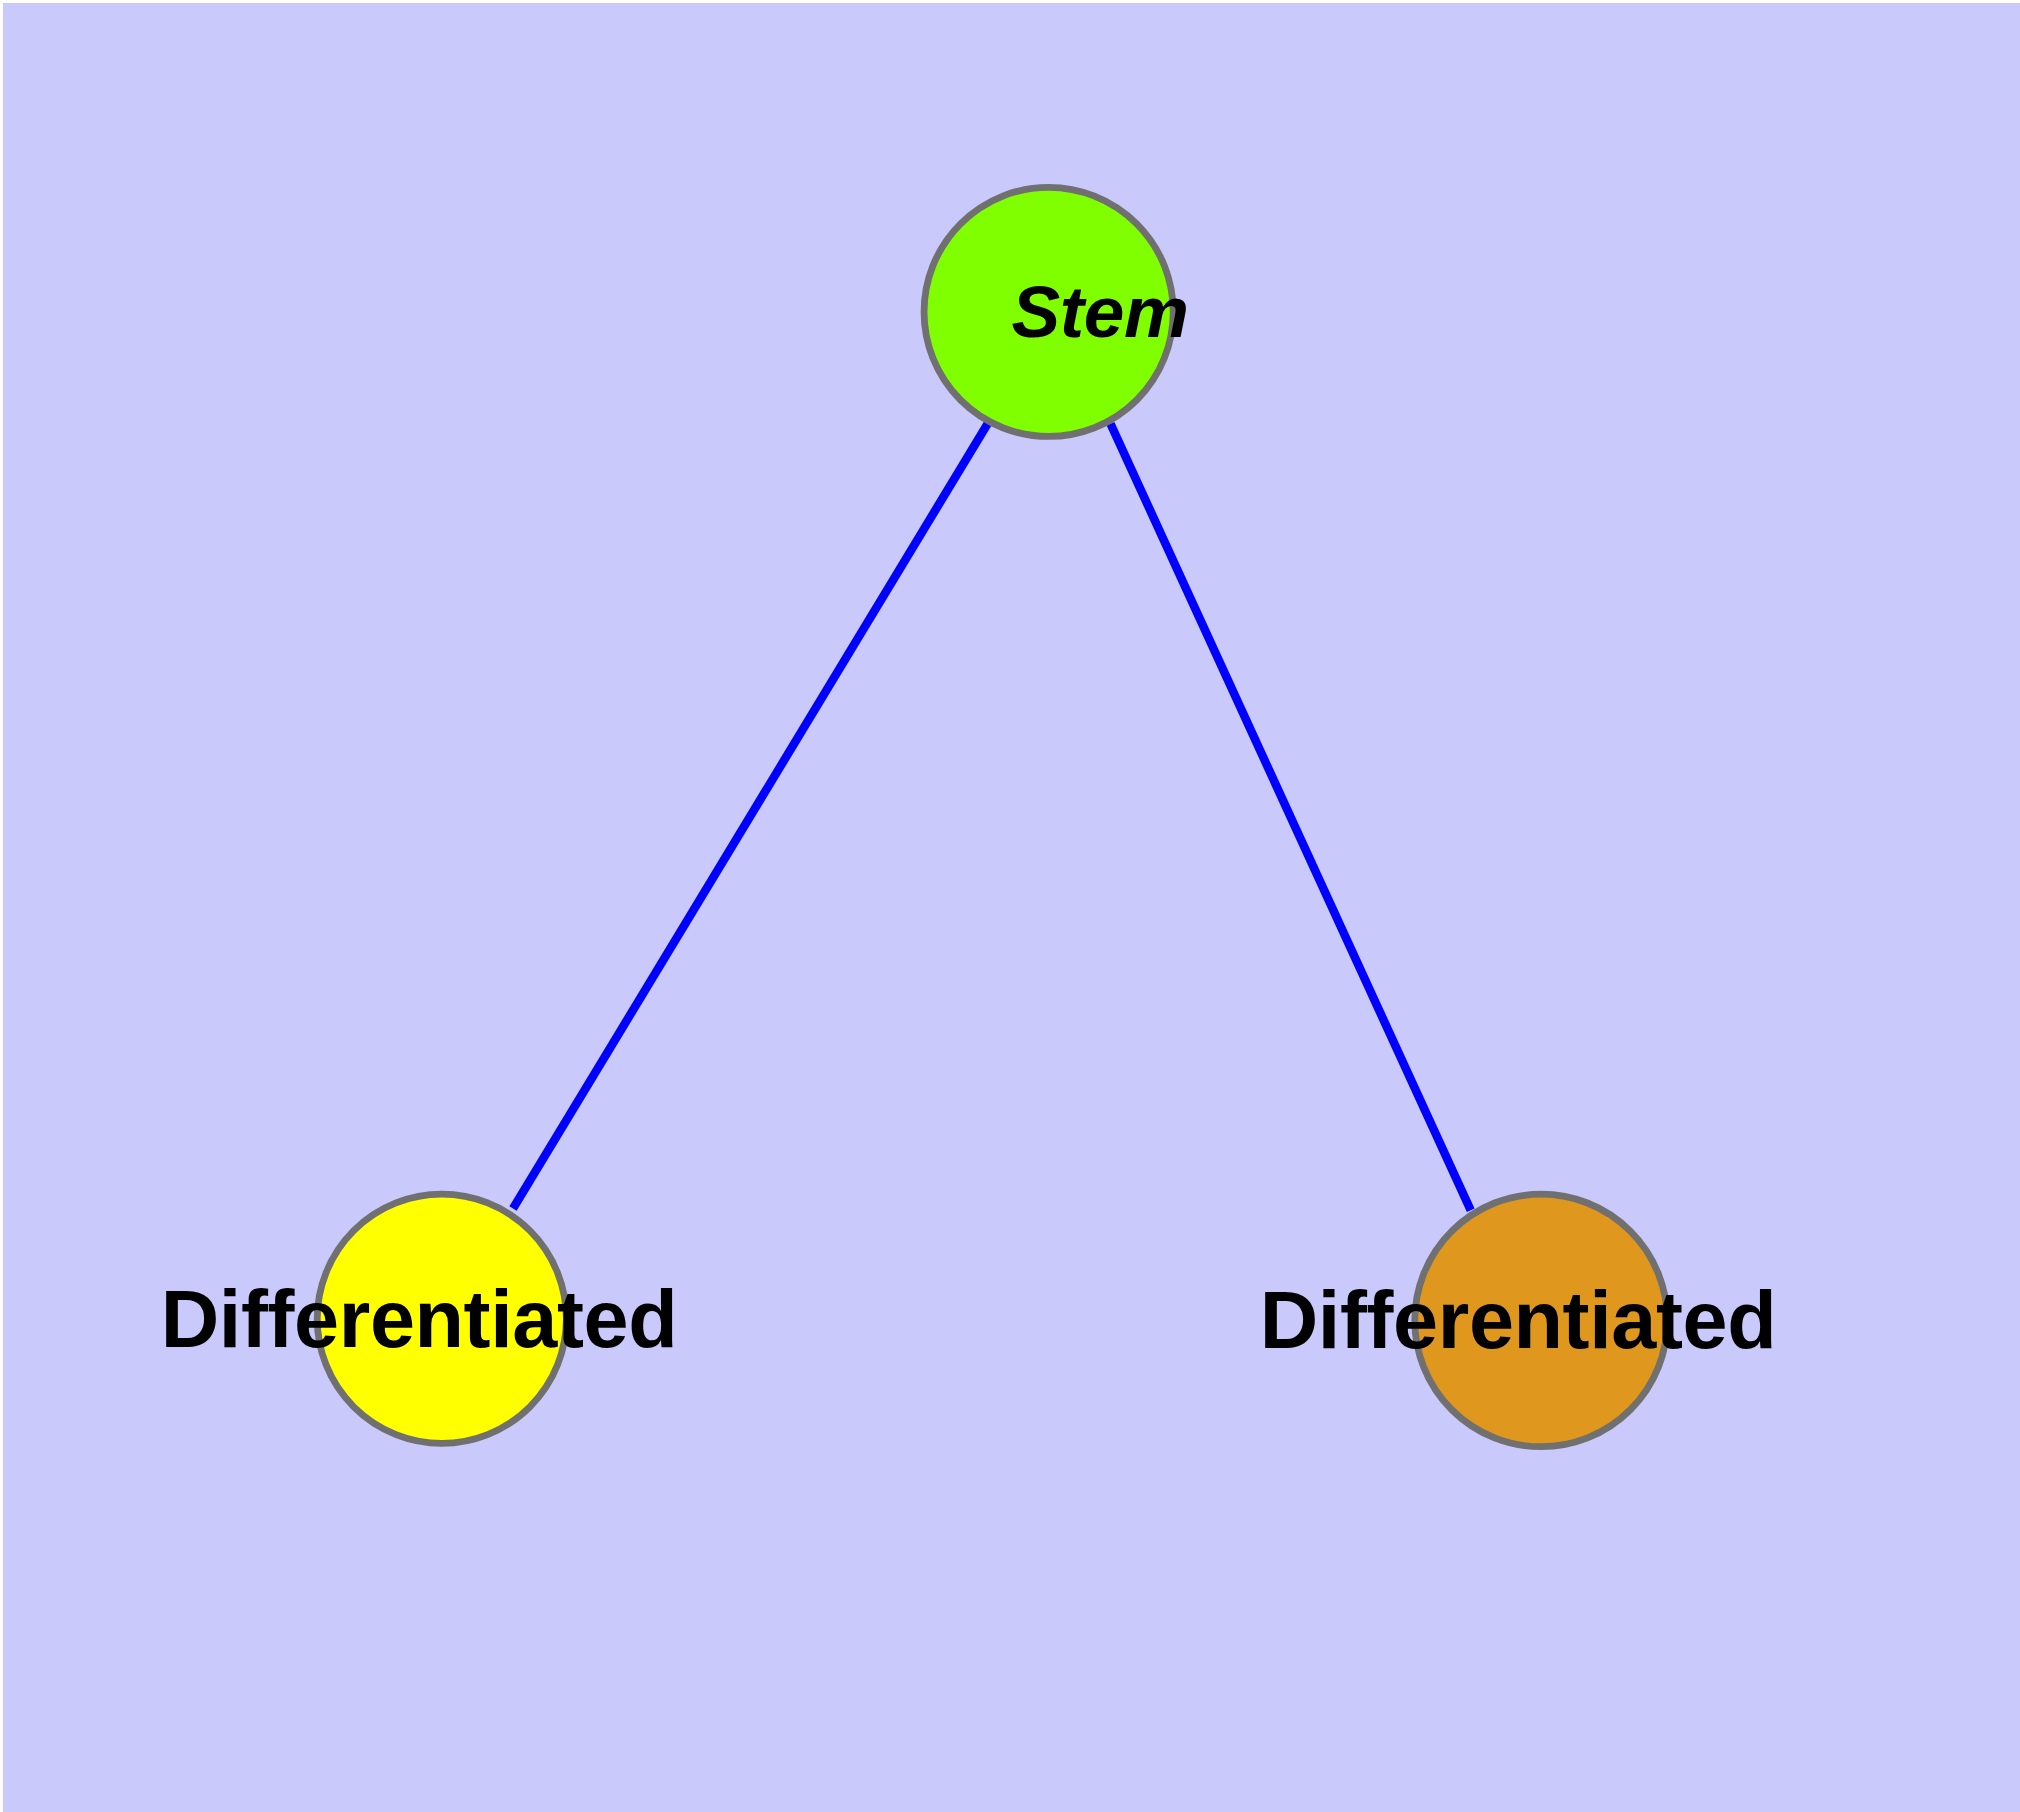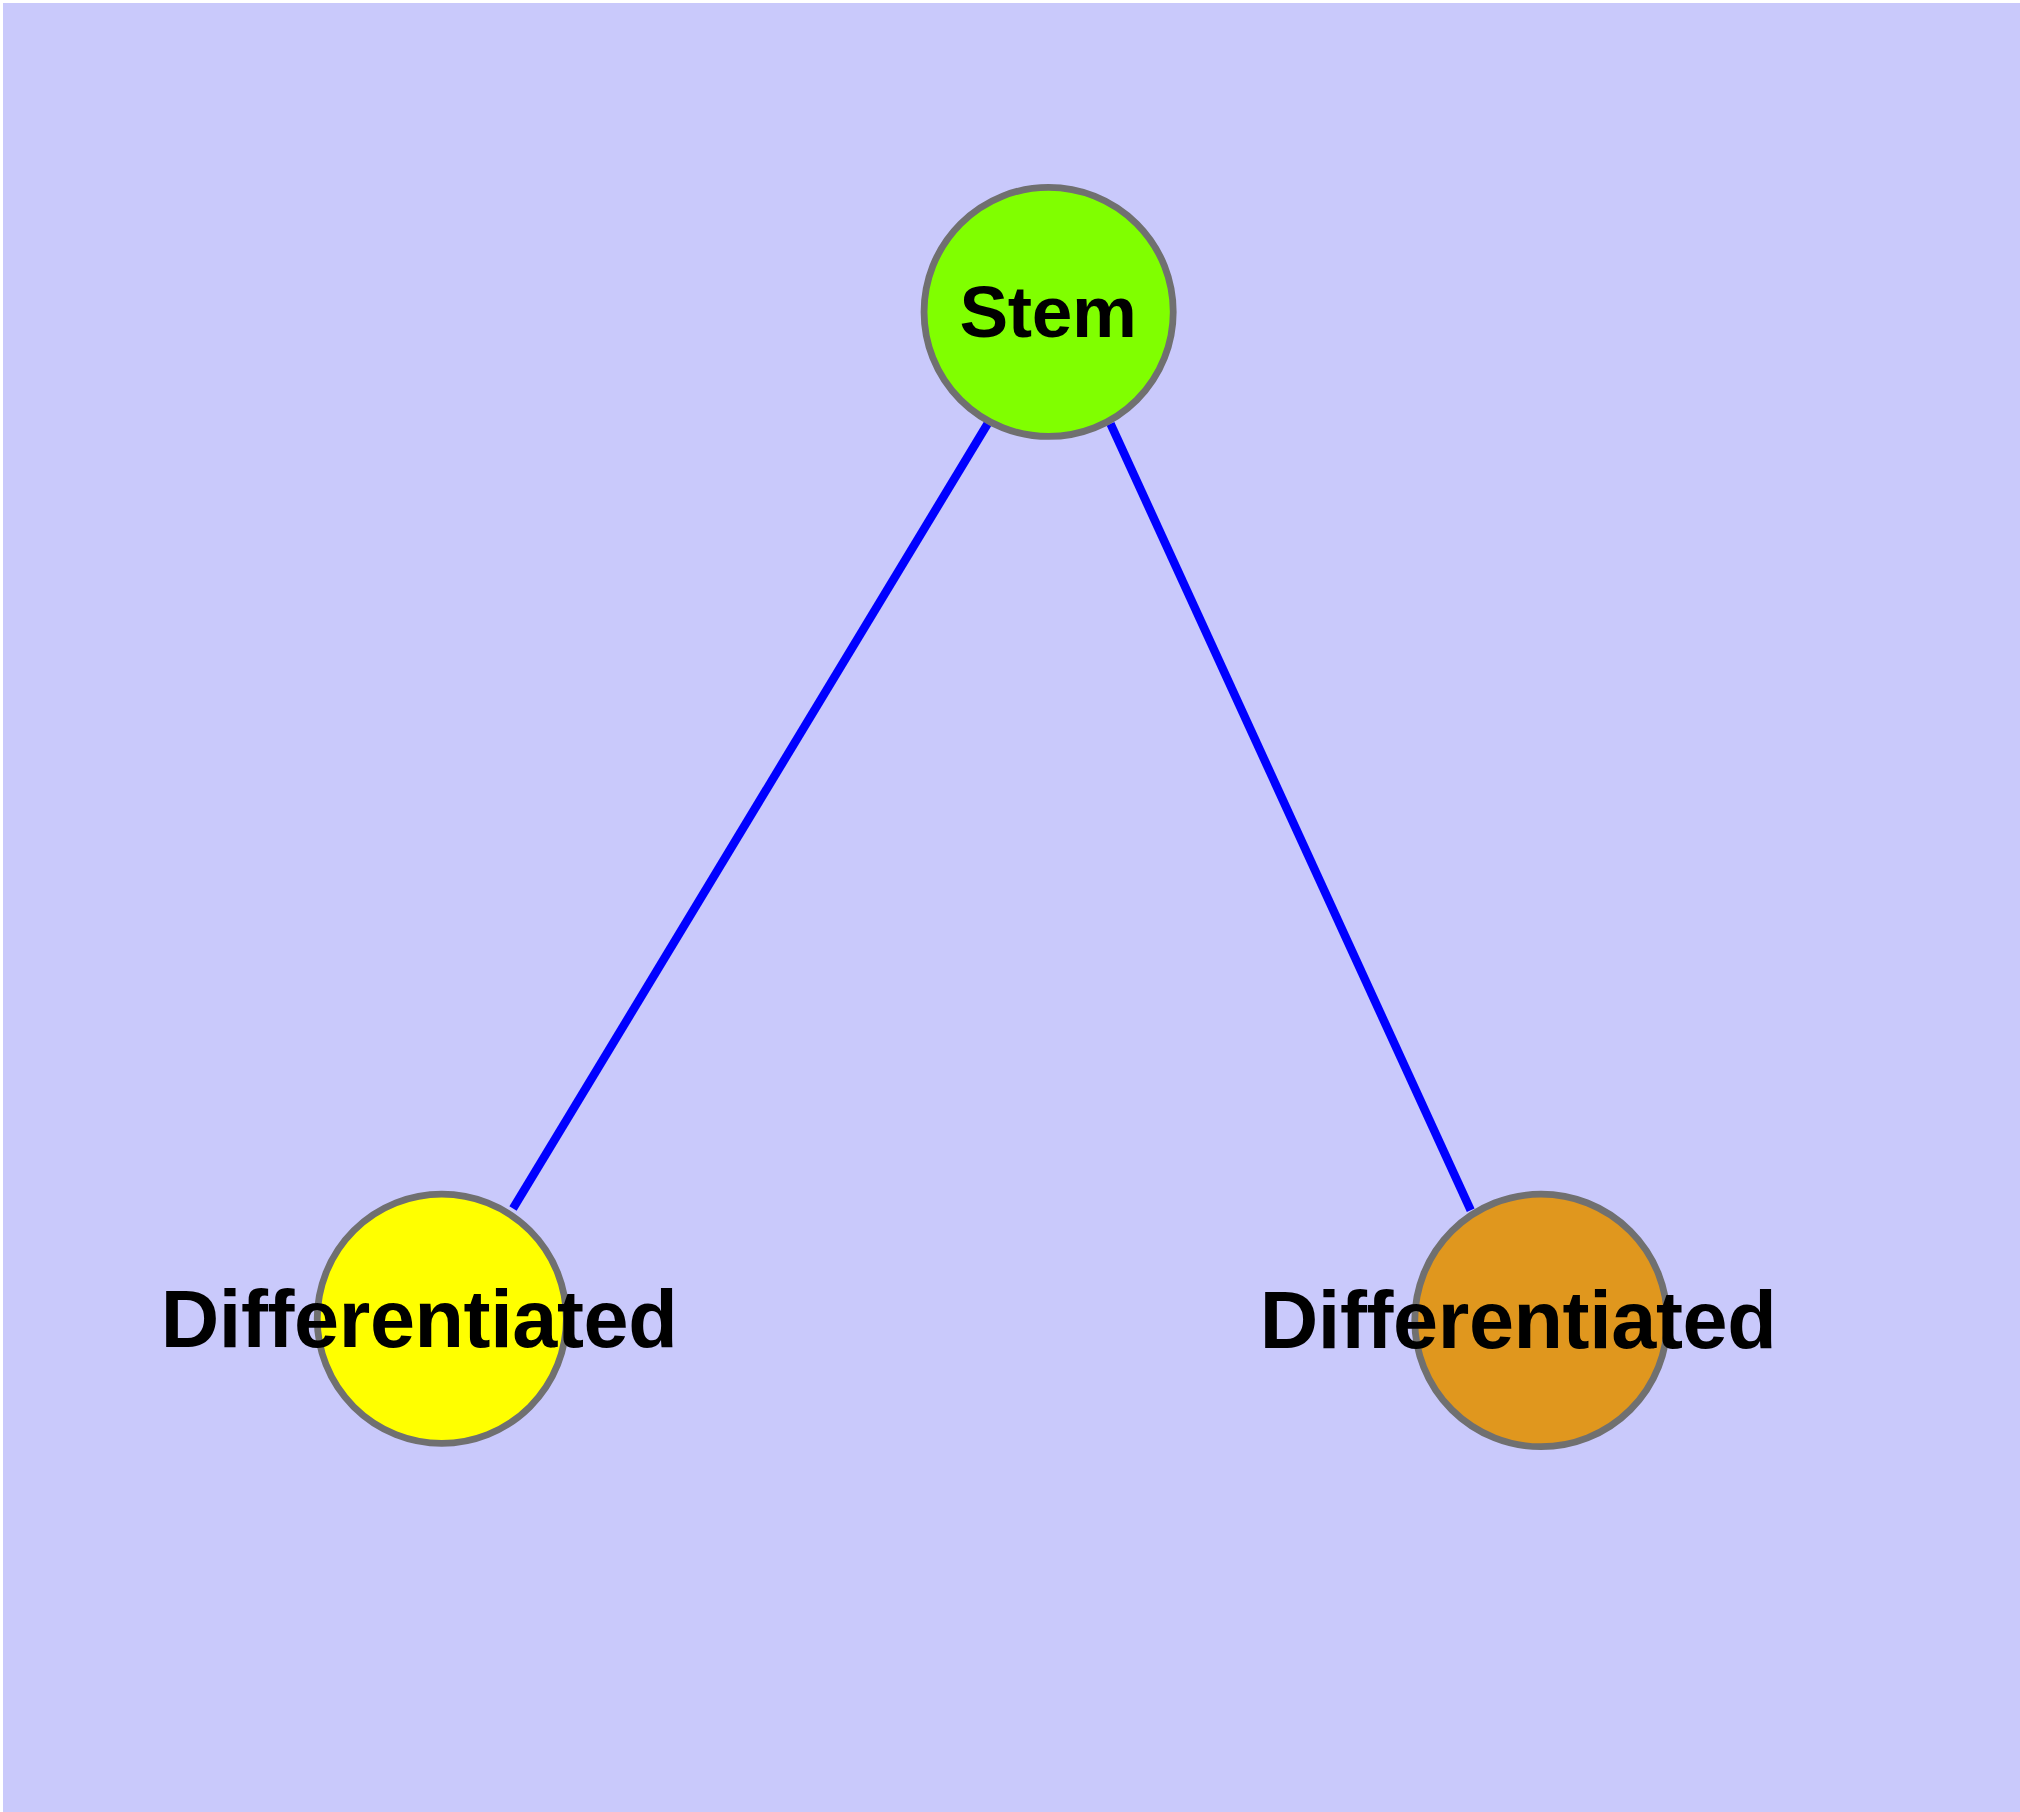--- a/index.html
+++ b/index.html
@@ -64,20 +64,20 @@
       <line id="edge-stem-b" x1="1310" y1="500" x2="1735" y2="1428" stroke="#0000ff" stroke-width="10" stroke-linecap="butt"></line>
     </g>
 
     <g>
       <circle id="node-stem" cx="1237" cy="368" r="147" fill="#80ff00" stroke="#707070" stroke-width="8"></circle>
       <circle id="node-diff-a" cx="521" cy="1556" r="147" fill="#ffff00" stroke="#707070" stroke-width="8"></circle>
       <circle id="node-diff-b" cx="1818" cy="1558" r="149" fill="#e0971e" stroke="#707070" stroke-width="8"></circle>
     </g>
   </svg>
 
-  <div class="node-label" id="label-stem" style="left:1048px; top:312px;">Stem</div>
+  <div class="node-label" id="label-stem" style="left:1100px; top:312px;font-style:italic;">Stem</div>
 
   <div class="node-label" id="label-type-a" style="left:419px; top:1319px;"><span>Differentiated</span><br></div>
 
   <div class="node-label" id="label-type-b" style="left:1518px; top:1320px;"><span>Differentiated</span><br></div>
 
 </div>
 
 
 </body></html>

